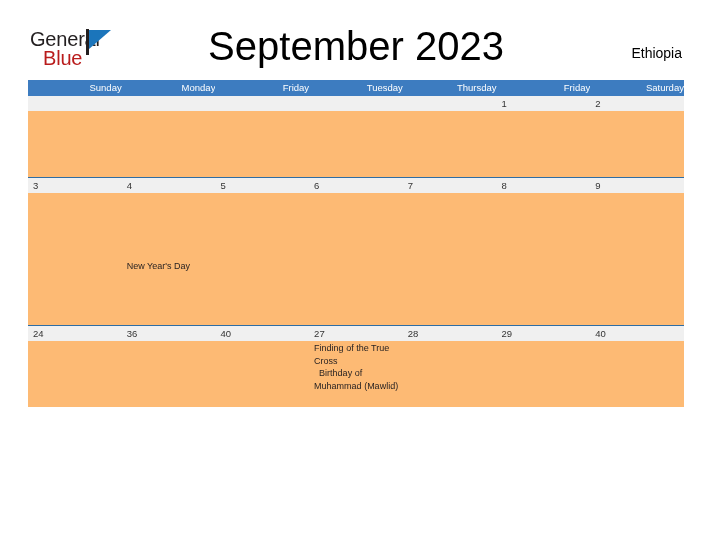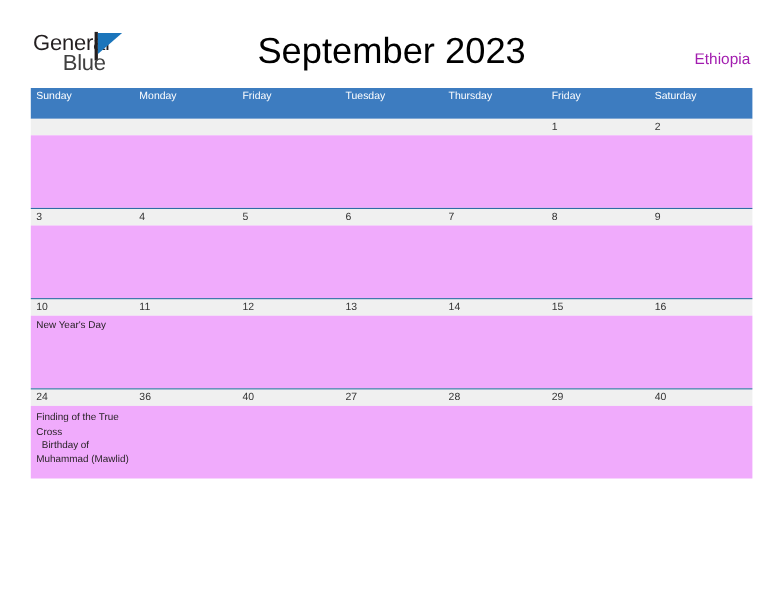--- a/index.html
+++ b/index.html
@@ -35,25 +35,25 @@
     left: 0;
     top: 0;
     font-size: 20px;
     line-height: 22px;
     color: #231f20;
     letter-spacing: -0.2px;
     white-space: nowrap;
   }
   .brand-blue {
     position: absolute;
-    left: 27px;
+    left: 13px;
     top: 19px;
     font-size: 20px;
     line-height: 22px;
-    color: #404040;
+    color: #b91c1c;
     letter-spacing: -0.2px;
     white-space: nowrap;
   }
   .brand-flag {
     position: absolute;
     left: 56px;
     top: 1px;
     width: 26px;
     height: 26px;
   }
@@ -74,49 +74,50 @@
     border-left: 22px solid #1b75bb;
     border-bottom: 19px solid transparent;
   }
 
   .calendar-title {
     position: absolute;
     left: 0;
     right: 0;
     top: 27px;
     text-align: center;
-    font-size: 33px;
+    font-size: 40px;
     line-height: 38px;
     font-weight: normal;
     color: #000000;
     margin: 0;
   }
 
   .locale-label {
     position: absolute;
     right: 30px;
     top: 44px;
     font-size: 14px;
     line-height: 18px;
-    color: #a21caf;
+    color: #000000;
     text-align: right;
   }
 
   
   .calendar {
     position: absolute;
     left: 28px;
     top: 80px;
     width: 656px;
   }
 
   .weekday-header {
     display: flex;
     background: #3d7cc0;
-    height: 28px;
+    height: 16px;
+    text-align: right;
   }
   .weekday-cell {
     width: 93.714px;
     box-sizing: border-box;
     padding-left: 5px;
     color: #ffffff;
     font-size: 9.5px;
     line-height: 16px;
     white-space: nowrap;
     overflow: hidden;
@@ -141,23 +142,22 @@
     padding-left: 5px;
     font-size: 9.5px;
     line-height: 15px;
     color: #333333;
     white-space: nowrap;
     overflow: hidden;
   }
 
   .events-band {
     display: flex;
-    background: #f0abfc;
+    background: #fdba74;
     min-height: 66px;
-    flex-direction: column;
   }
   .event-cell {
     width: 93.714px;
     box-sizing: border-box;
     padding: 1px 4px 0 5px;
     font-size: 9px;
     line-height: 12.5px;
     color: #231f20;
     word-wrap: break-word;
     overflow-wrap: break-word;
@@ -234,29 +234,20 @@
           <div class="event-cell"></div>
           <div class="event-cell"></div>
           <div class="event-cell"></div>
           <div class="event-cell"></div>
           <div class="event-cell"></div>
           <div class="event-cell"></div>
           <div class="event-cell"></div>
         </div>
       </div>
       <div class="week-row">
-        <div class="date-band">
-          <div class="date-cell">10</div>
-          <div class="date-cell">11</div>
-          <div class="date-cell">12</div>
-          <div class="date-cell">13</div>
-          <div class="date-cell">14</div>
-          <div class="date-cell">15</div>
-          <div class="date-cell">16</div>
-        </div>
         <div class="events-band">
           <div class="event-cell"></div>
           <div class="event-cell">
             <span class="event-item">New Year's Day</span>
           </div>
           <div class="event-cell"></div>
           <div class="event-cell"></div>
           <div class="event-cell"></div>
           <div class="event-cell"></div>
           <div class="event-cell"></div>

